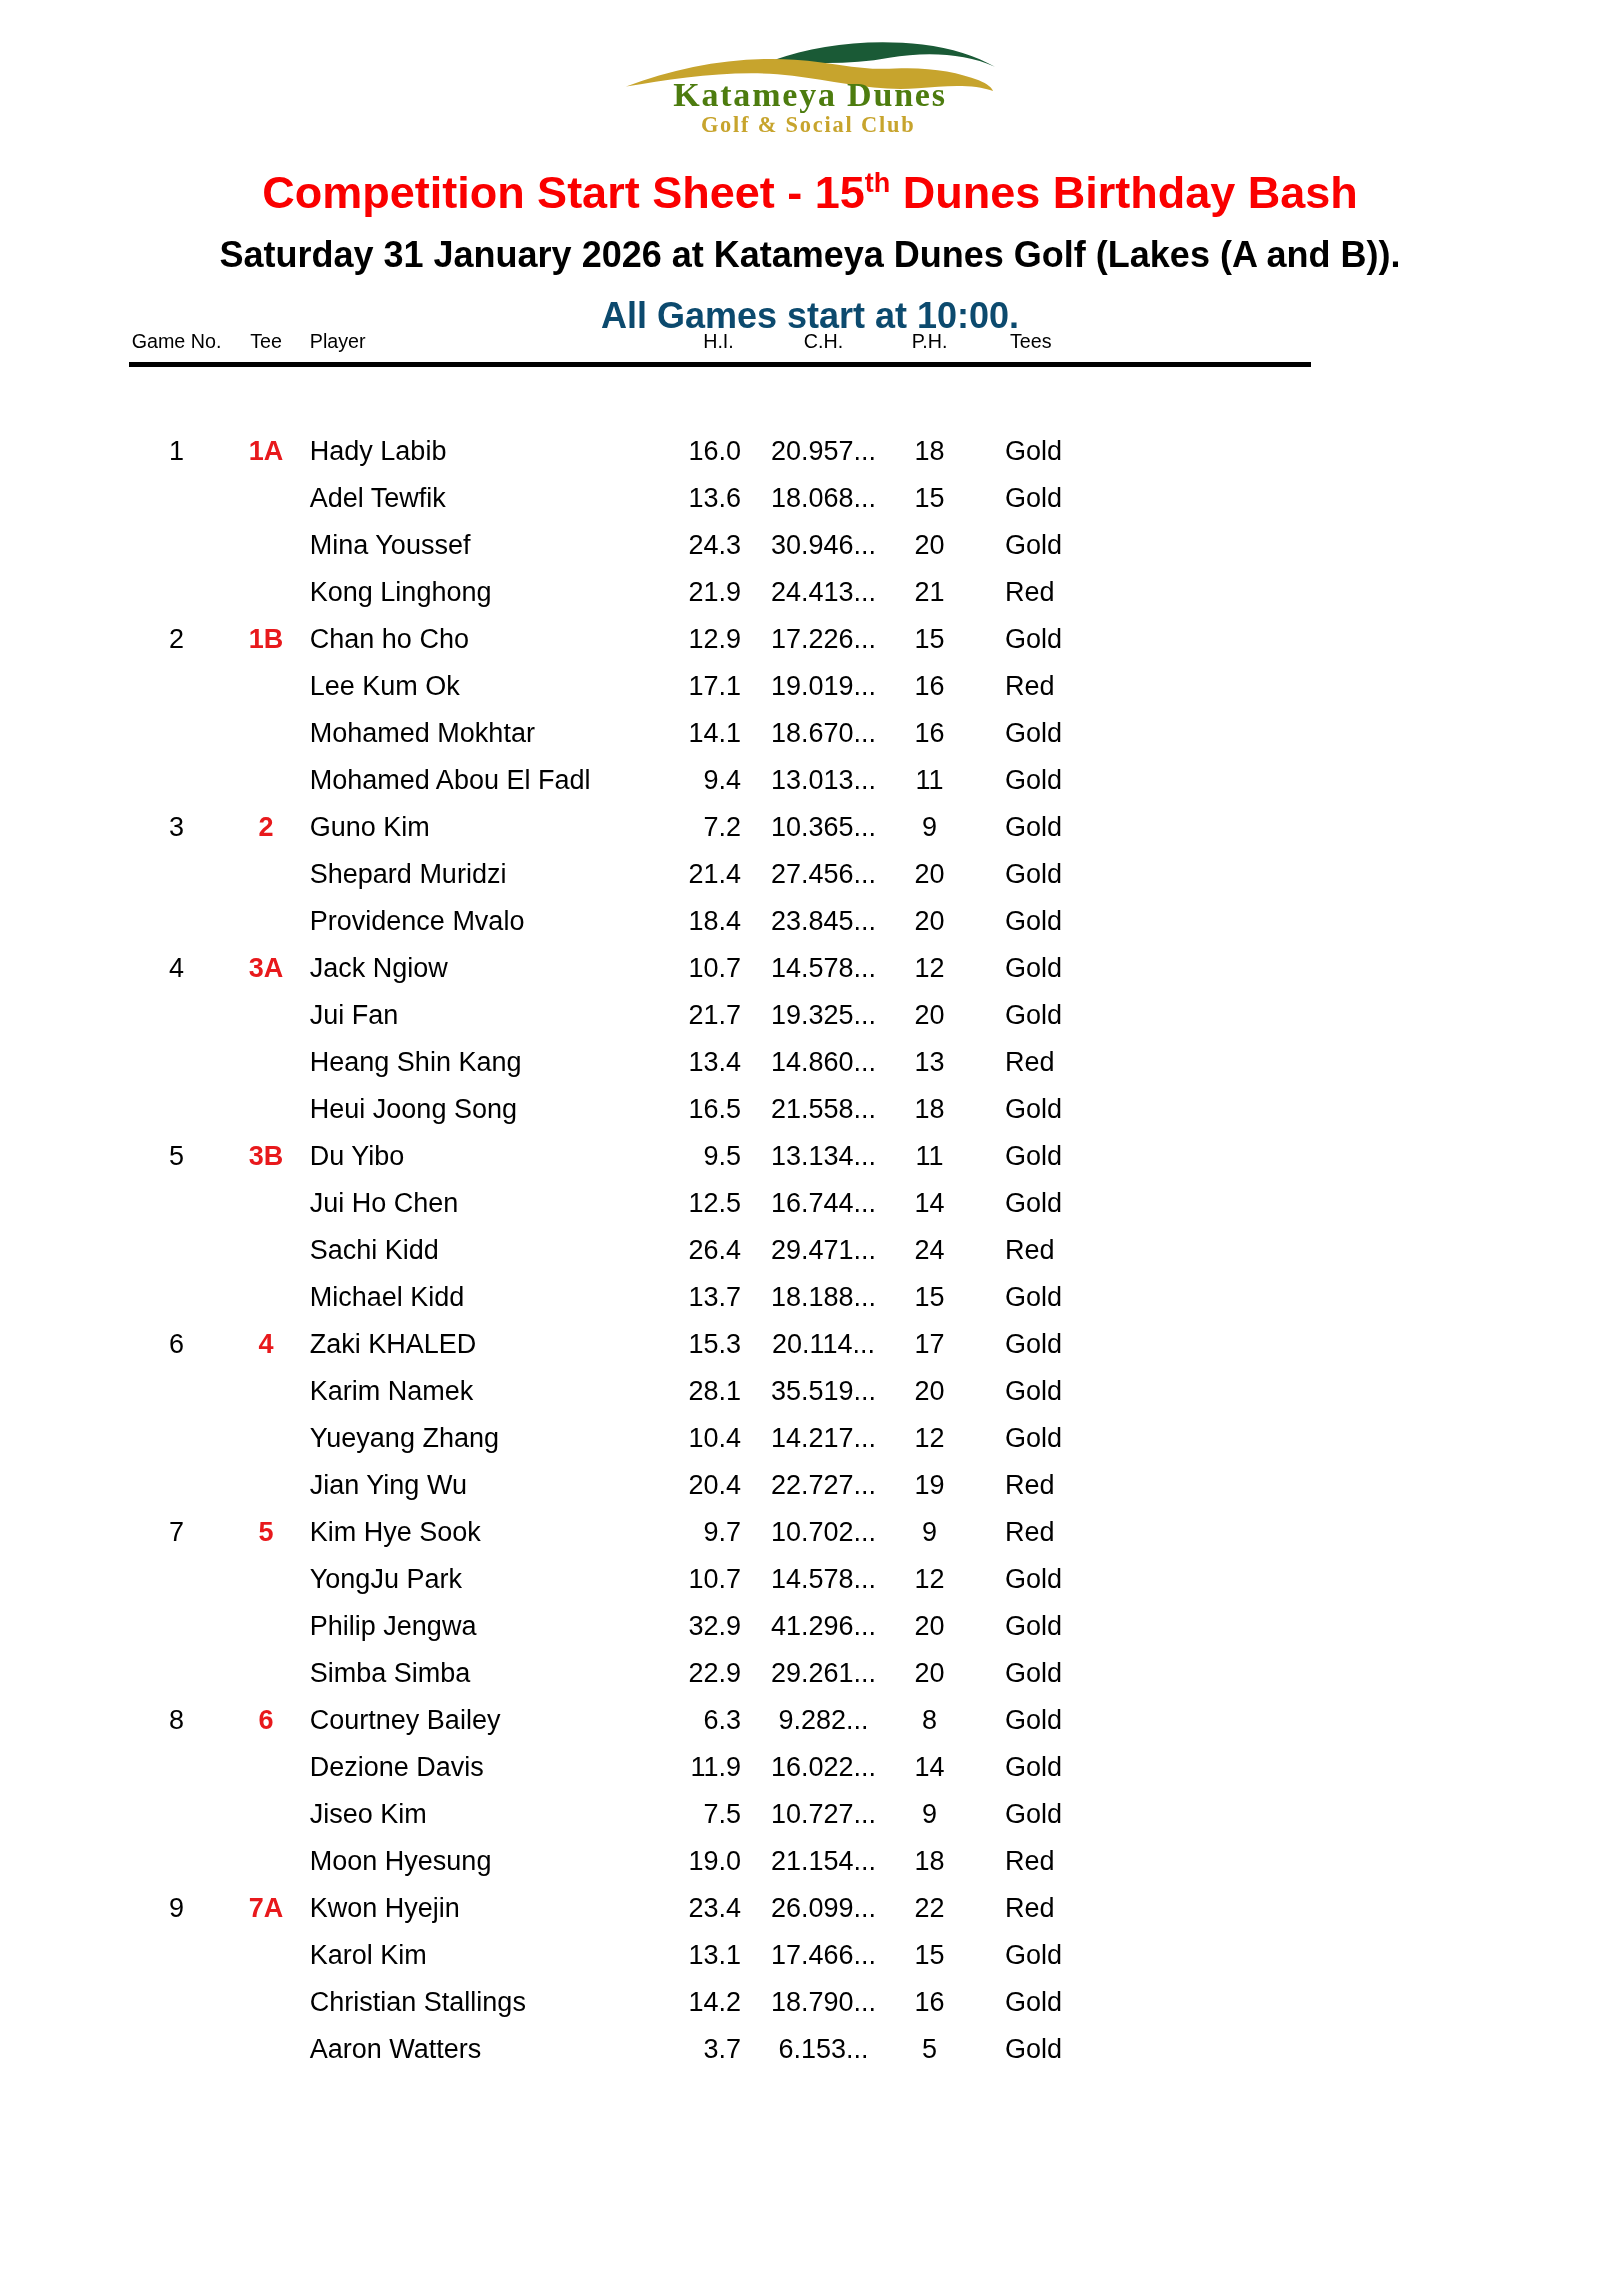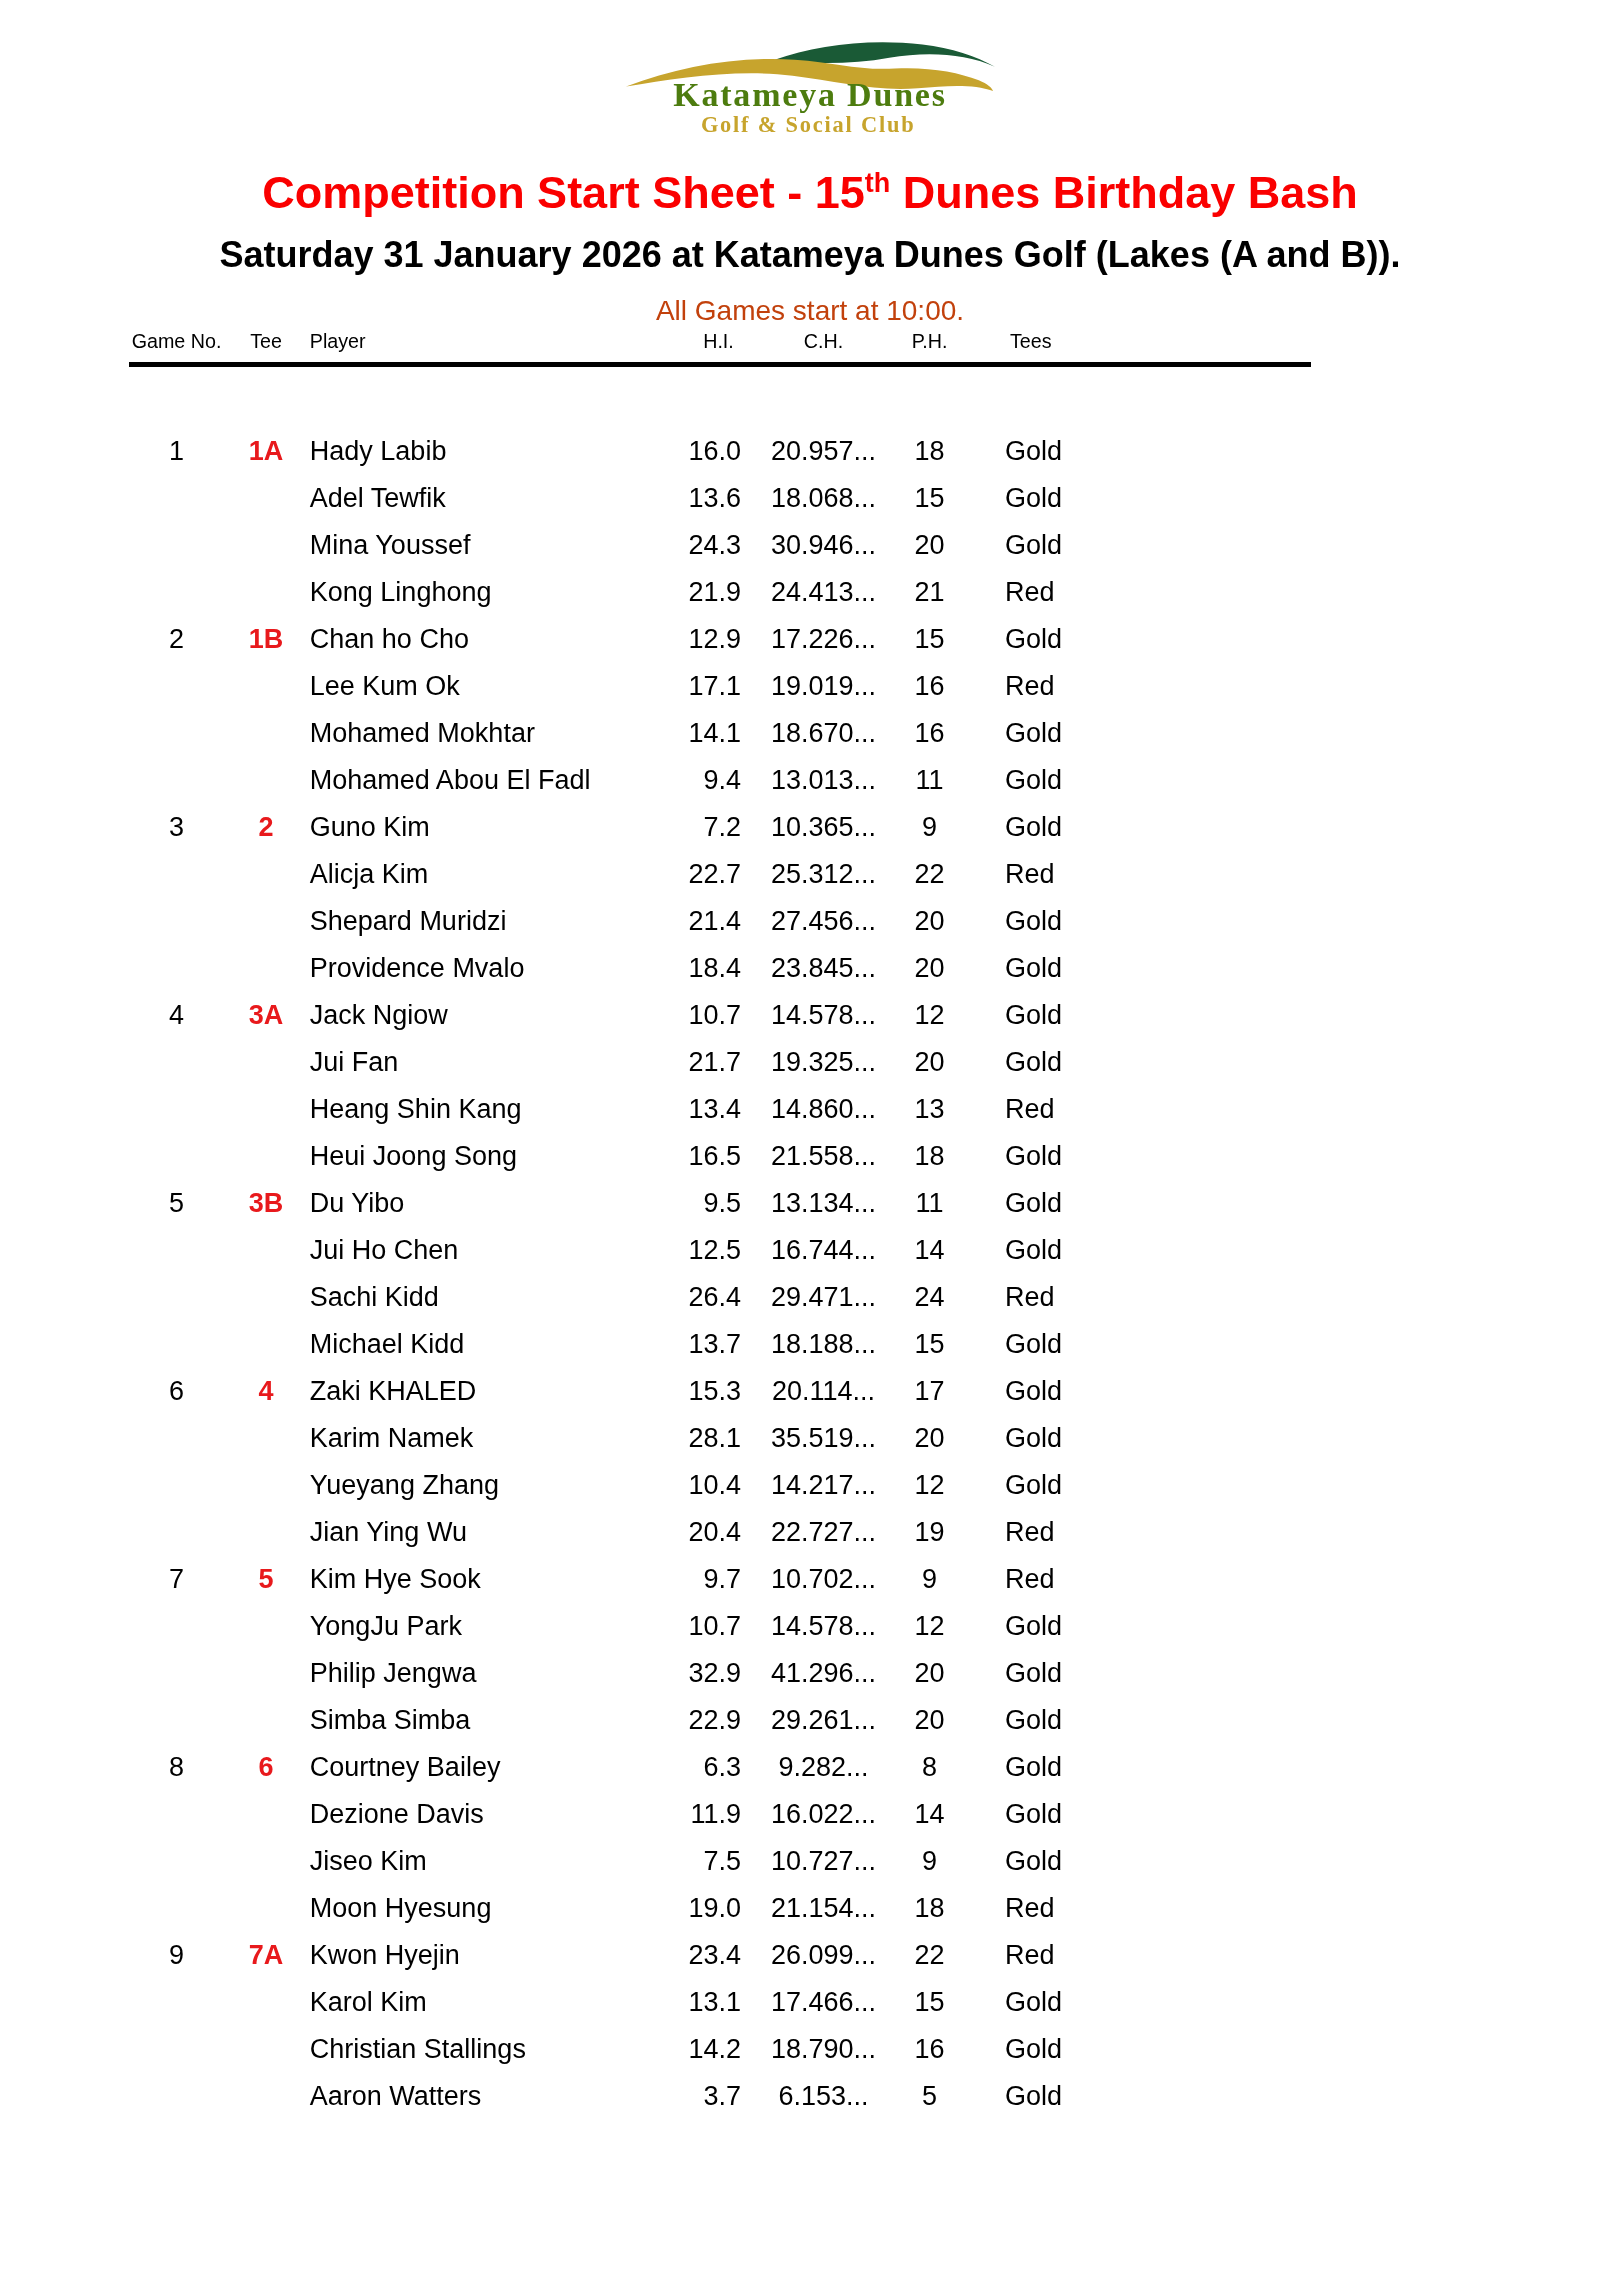--- a/index.html
+++ b/index.html
@@ -71,23 +71,23 @@
     color: #000000;
     line-height: 1.1;
     white-space: nowrap;
   }
   .timeline {
     position: absolute;
     top: 296px;
     left: 0;
     width: 100%;
     text-align: center;
-    font-size: 28px;
-    font-weight: normal;
-    color: #c2410c;
+    font-size: 36px;
+    font-weight: bold;
+    color: #0c4a6e;
     line-height: 1.1;
     white-space: nowrap;
   }
 
   
   table.sheet {
     position: absolute;
     left: 129px;
     top: 330px;
     width: 1182px;
@@ -248,29 +248,20 @@
       <td class="col-tee">2</td>
       <td class="col-player">Guno Kim</td>
       <td class="col-hi">7.2</td>
       <td class="col-ch">10.365...</td>
       <td class="col-ph">9</td>
       <td class="col-tees">Gold</td>
     </tr>
         <tr>
       <td class="col-game"></td>
       <td class="col-tee"></td>
-      <td class="col-player">Alicja Kim</td>
-      <td class="col-hi">22.7</td>
-      <td class="col-ch">25.312...</td>
-      <td class="col-ph">22</td>
-      <td class="col-tees">Red</td>
-    </tr>
-        <tr>
-      <td class="col-game"></td>
-      <td class="col-tee"></td>
       <td class="col-player">Shepard Muridzi</td>
       <td class="col-hi">21.4</td>
       <td class="col-ch">27.456...</td>
       <td class="col-ph">20</td>
       <td class="col-tees">Gold</td>
     </tr>
         <tr>
       <td class="col-game"></td>
       <td class="col-tee"></td>
       <td class="col-player">Providence Mvalo</td>

